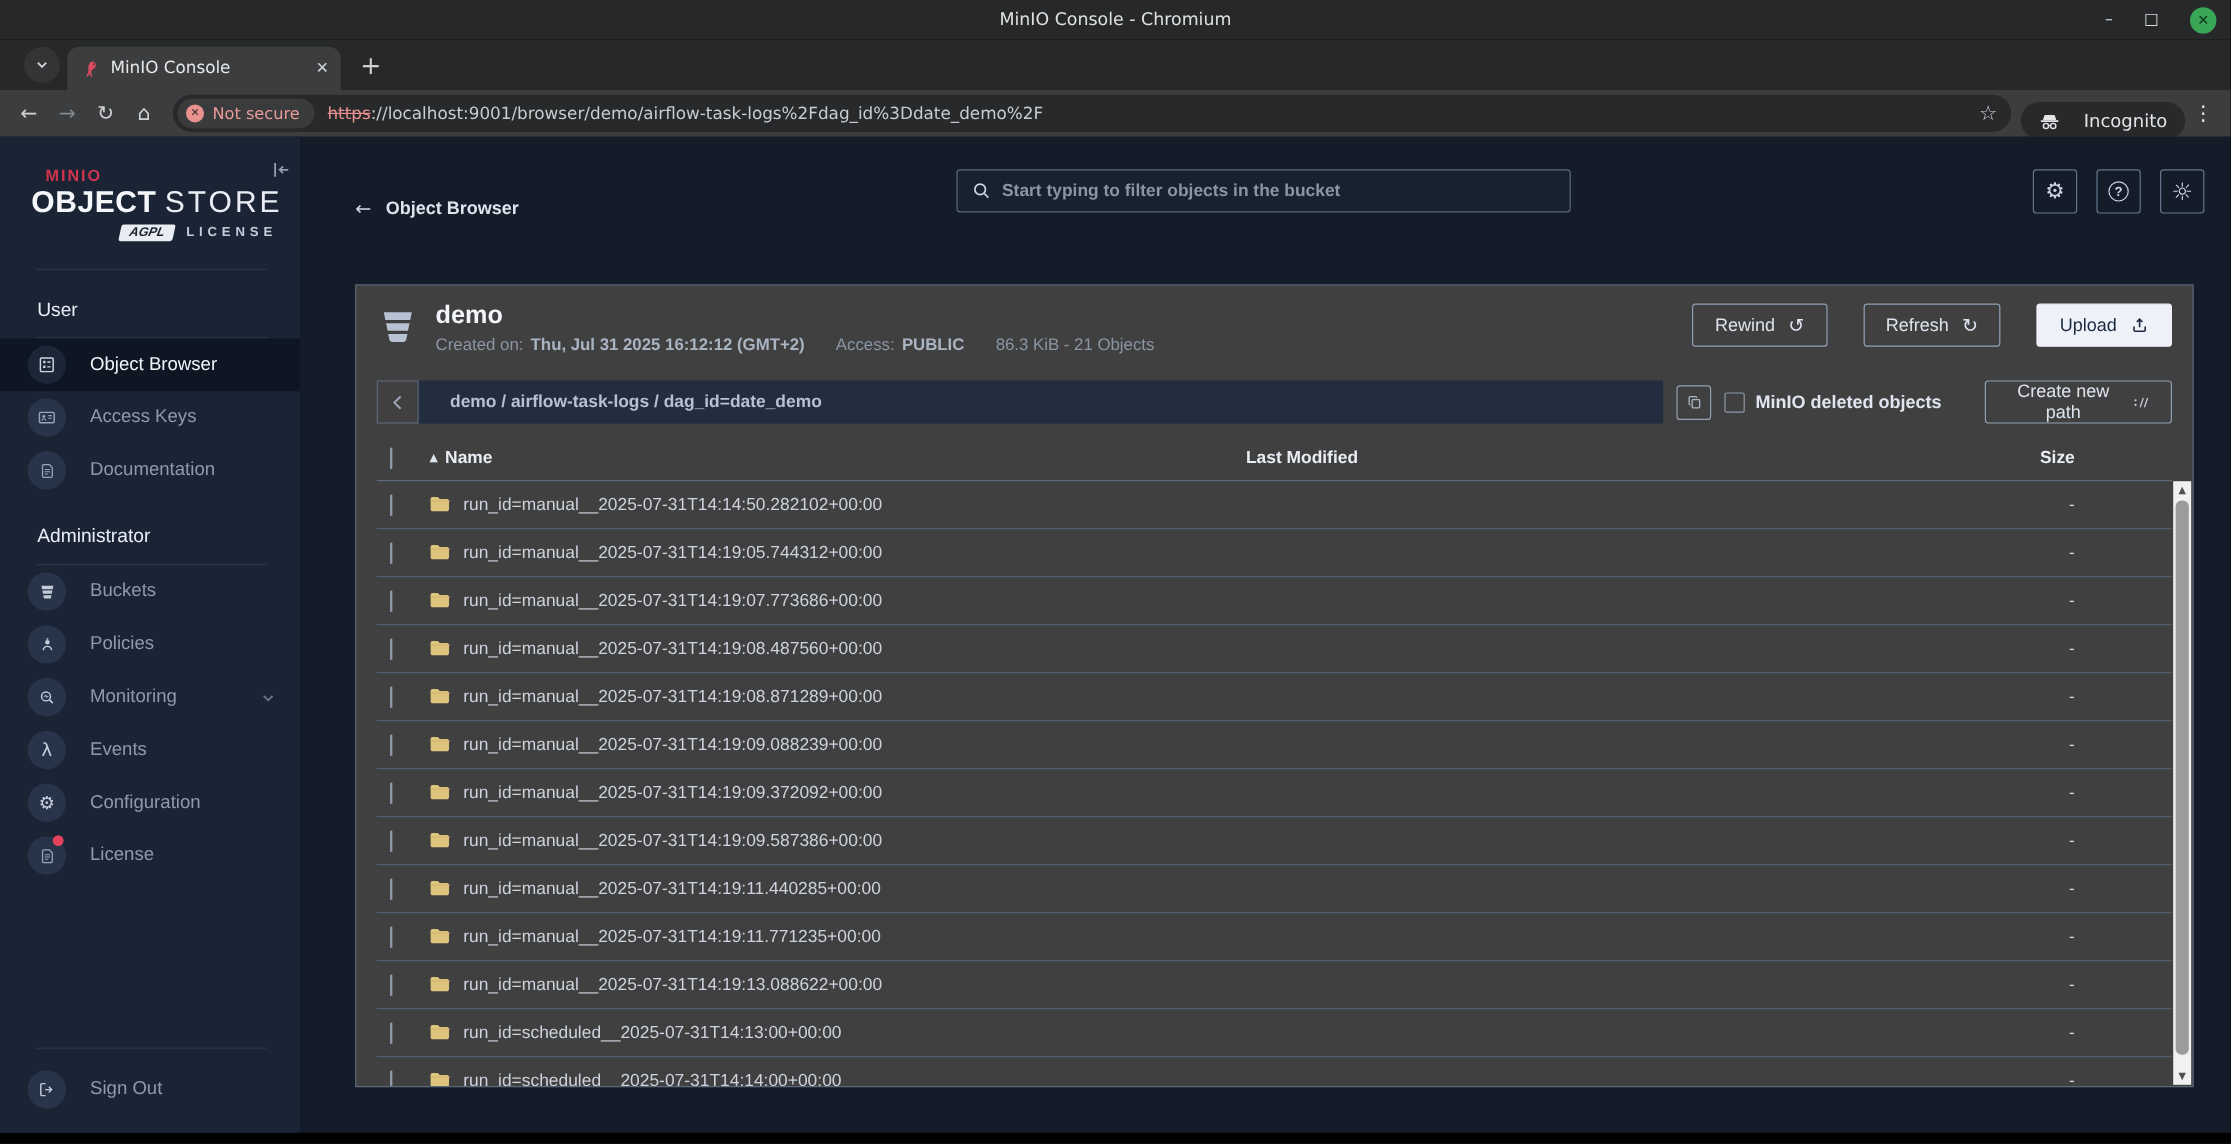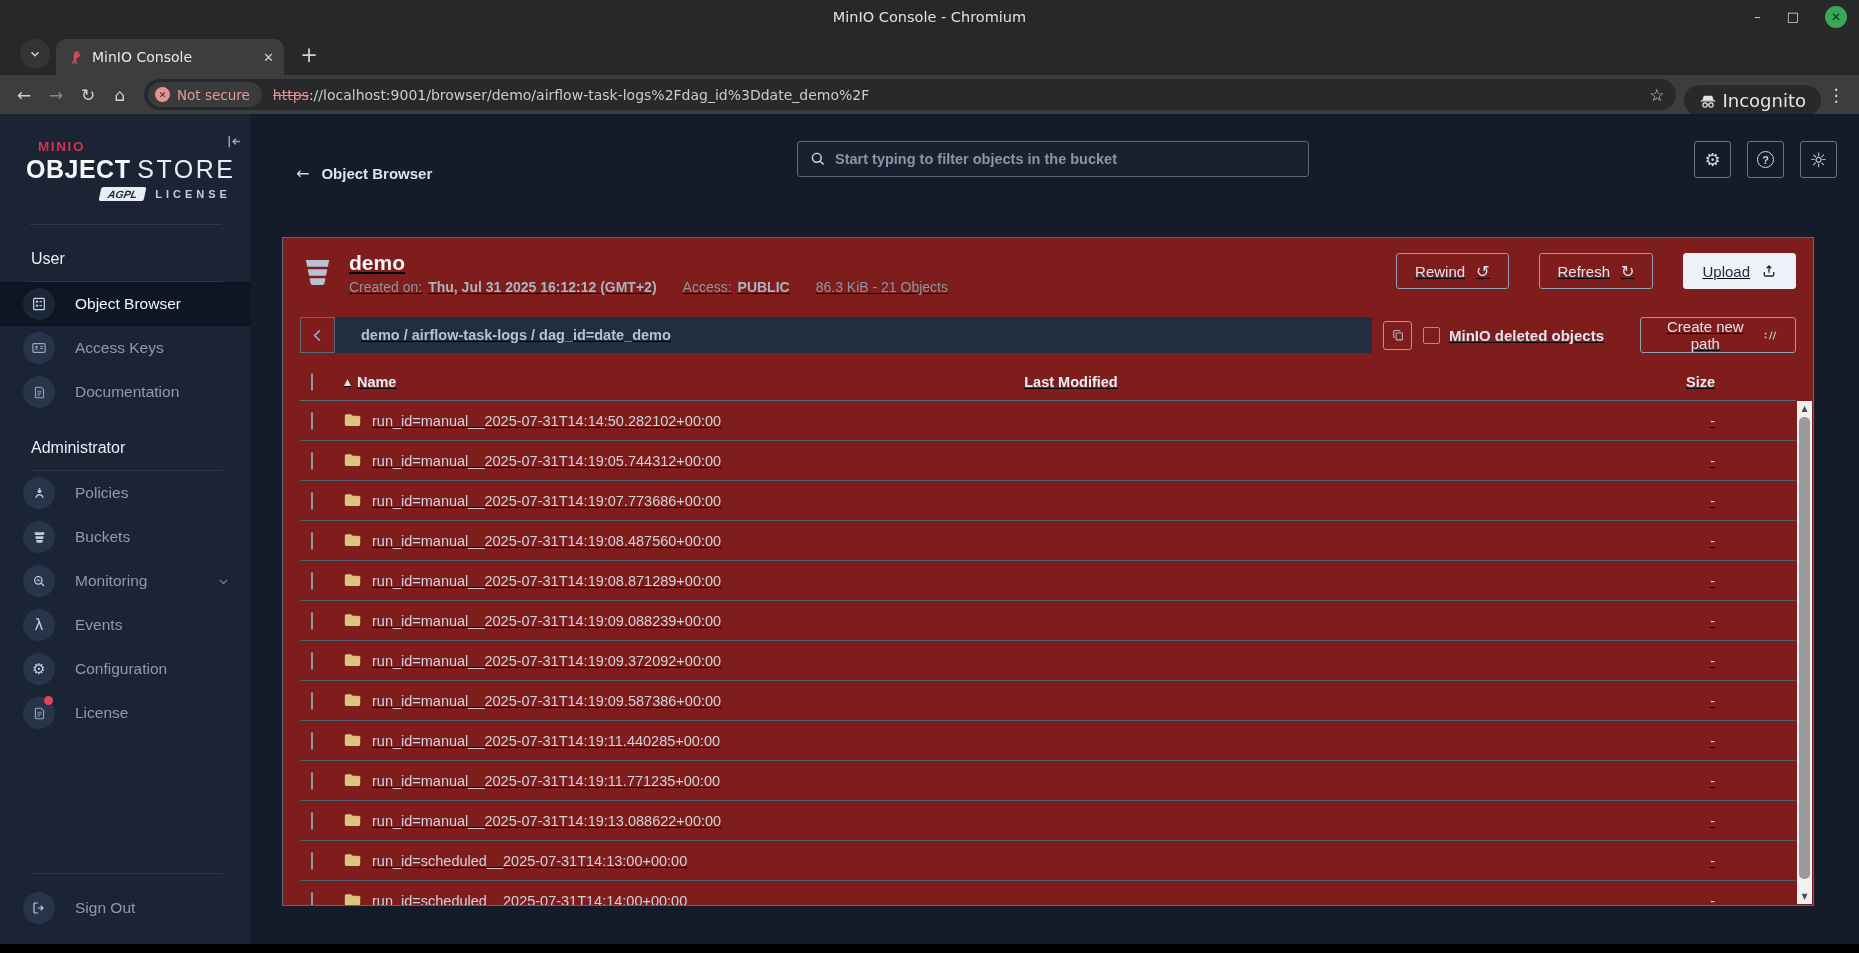--- a/index.html
+++ b/index.html
@@ -22,21 +22,21 @@
 
   .toolbar { height:39px; background:#3b3d3f; display:flex; align-items:center; padding:0 8px; }
   .nav-btn { width:32px; height:32px; display:flex; align-items:center; justify-content:center; font-size:17px; color:#cfd1d3; cursor:pointer; }
   .nav-btn.dim { color:#85888b; }
   .omnibox { flex:1; height:31px; background:#28292b; border-radius:16px; margin:0 8px; display:flex; align-items:center; padding:0 12px 0 4px; min-width:0; }
   .chip { display:flex; align-items:center; gap:7px; background:#3a3b3d; border-radius:13px; height:25px; padding:0 12px 0 7px; color:#e79a97; font-size:13.5px; cursor:pointer; }
   .ns-icon { width:15px; height:15px; border-radius:50%; background:#e8918f; color:#33292a; font-size:9px; font-weight:bold; display:flex; align-items:center; justify-content:center; }
   .url { margin-left:11px; font-size:14px; color:#c9ccce; white-space:nowrap; overflow:hidden; flex:1; }
   .url .scheme { color:#e8918f; text-decoration:line-through; }
   .omni-star { margin-left:8px; color:#cfd1d3; font-size:17px; cursor:pointer; }
-  .incog-pill { height:31px; border-radius:16px; background:#28292b; display:flex; align-items:center; gap:5px; padding:0 15px; color:#e2e4e6; font-size:18px;margin-top:12px; }
+  .incog-pill { height:31px; border-radius:16px; background:#28292b; display:flex; align-items:center; gap:19px; padding:0 15px; color:#e2e4e6; font-size:15px;margin-top:12px; }
   .menu-dots { width:30px; text-align:center; color:#e2e4e6; font-size:17px; cursor:pointer; }
 
   
   .app { position:absolute; top:114px; left:0; right:0; bottom:9px; background:#141c2a; display:flex; }
 
   .sidebar { width:250px; background:#1a2435; display:flex; flex-direction:column; flex:none; }
   .logo-block { padding:25px 0 0 38px; }
   .brand { color:#d0344f; font-weight:bold; font-size:13.5px; letter-spacing:1.6px; }
   .logo-line { font-size:25px; color:#f4f6fa; margin:1px 0 0 -12px; white-space:nowrap; }
   .logo-line b { font-weight:bold; letter-spacing:0.5px; }
@@ -58,21 +58,21 @@
 
   .main { flex:1; position:relative; min-width:0; }
   .collapse-btn { position:absolute; left:-25px; top:18px; z-index:3; cursor:pointer; }
   .page-back-title { position:absolute; left:46px; top:50px; display:flex; align-items:center; gap:12px; color:#dde4ed; font-size:15px; font-weight:bold; cursor:pointer; }
   .page-back-title .arrow { font-family:"DejaVu Sans", sans-serif; font-size:16px; font-weight:normal; color:#cfd6e0; }
   .search-box { position:absolute; left:547px; top:27px; width:512px; height:36px; border:1px solid #5c6878; border-radius:3px; background:#18212f; display:flex; align-items:center; padding:0 12px; gap:9px; }
   .search-box input { flex:1; background:transparent; border:none; outline:none; color:#cfd6e0; font-size:14.5px; font-weight:bold; font-family:"Liberation Sans", sans-serif; }
   .search-box input::placeholder { color:#8a95a5; font-weight:bold; }
   .hdr-btn { position:absolute; top:27px; width:37px; height:37px; border:1px solid #64748b; border-radius:3px; display:flex; align-items:center; justify-content:center; color:#cdd5e1; cursor:pointer; }
 
-  .panel { position:absolute; left:32px; top:123px; width:1532px; height:669px; border:1px solid #5c6878; background:#7f1d1d; overflow:hidden; padding:0 17px;text-decoration:underline; }
+  .panel { position:absolute; left:46px; top:123px; width:1532px; height:669px; border:1px solid #5c6878; background:#404040; overflow:hidden; padding:0 17px; }
 
   .bucket-header { margin-top:13px; height:50px; display:flex; align-items:flex-start; gap:14px; }
   .bucket-title { font-size:21px; font-weight:bold; color:#f2f5f9; line-height:24px; }
   .bucket-meta { font-size:14px; color:#8b96a4; margin-top:4px; display:flex; gap:26px; white-space:nowrap; }
   .bucket-meta b { color:#a9b4c2; font-weight:bold; }
   .meta-pair { display:flex; gap:6px; }
   .bucket-actions { margin-left:auto; display:flex; gap:30px; margin-top:2px; }
   .btn { height:36px; border:1px solid #8fa0b4; border-radius:3px; background:transparent; color:#dde4ed; font-size:15px; display:flex; align-items:center; justify-content:center; gap:11px; cursor:pointer; padding:0 18px; font-family:"Liberation Sans", sans-serif; }
   .btn .ui-icon { font-size:16px; }
   .btn.filled { background:#eef2f8; border-color:#eef2f8; color:#1d2940; }
@@ -208,36 +208,36 @@
       </span>
       <span>Documentation</span>
     </div>
 
     <div class="section-label">Administrator</div>
     <div class="side-divider"></div>
 
     <div class="side-item">
       <span class="icircle">
         <svg width="15" height="15" viewBox="0 0 24 24">
+            <path d="M4 3.5h16l-.9 4.5H4.9L4 3.5z" fill="#c2cbd8"></path>
+            <path d="M5.3 9.8h13.4l-.9 4.4H6.2l-.9-4.4z" fill="#c2cbd8"></path>
+            <path d="M6.5 16h11l-.7 3.3c-.2.8-.9 1.2-1.7 1.2H8.9c-.8 0-1.5-.4-1.7-1.2L6.5 16z" fill="#c2cbd8"></path>
+          </svg>
+      </span>
+      <span>Buckets</span>
+    </div>
+    <div class="side-item">
+      <span class="icircle">
+        <svg width="15" height="15" viewBox="0 0 24 24">
             <circle cx="12" cy="8.2" r="3" fill="#c2cbd8"></circle>
             <path d="M6.2 19c.8-3.4 3-5.2 5.8-5.2s5 1.8 5.8 5.2" fill="none" stroke="#c2cbd8" stroke-width="1.8"></path>
             <rect x="10.8" y="3" width="2.4" height="2" fill="#c2cbd8"></rect>
           </svg>
       </span>
       <span>Policies</span>
-    </div>
-    <div class="side-item">
-      <span class="icircle">
-        <svg width="15" height="15" viewBox="0 0 24 24">
-            <path d="M4 3.5h16l-.9 4.5H4.9L4 3.5z" fill="#c2cbd8"></path>
-            <path d="M5.3 9.8h13.4l-.9 4.4H6.2l-.9-4.4z" fill="#c2cbd8"></path>
-            <path d="M6.5 16h11l-.7 3.3c-.2.8-.9 1.2-1.7 1.2H8.9c-.8 0-1.5-.4-1.7-1.2L6.5 16z" fill="#c2cbd8"></path>
-          </svg>
-      </span>
-      <span>Buckets</span>
     </div>
     <div class="side-item">
       <span class="icircle">
         <svg width="16" height="16" viewBox="0 0 24 24">
             <circle cx="11" cy="11" r="5.6" stroke="#c2cbd8" stroke-width="1.8" fill="none"></circle>
             <path d="M15.4 15.4 19.4 19.4" stroke="#c2cbd8" stroke-width="2"></path>
             <path d="M8.2 11h1.4l.9-1.9 1.4 3.4 1-1.5h1.3" stroke="#c2cbd8" stroke-width="1.2" fill="none"></path>
           </svg>
       </span>
       <span>Monitoring</span>

